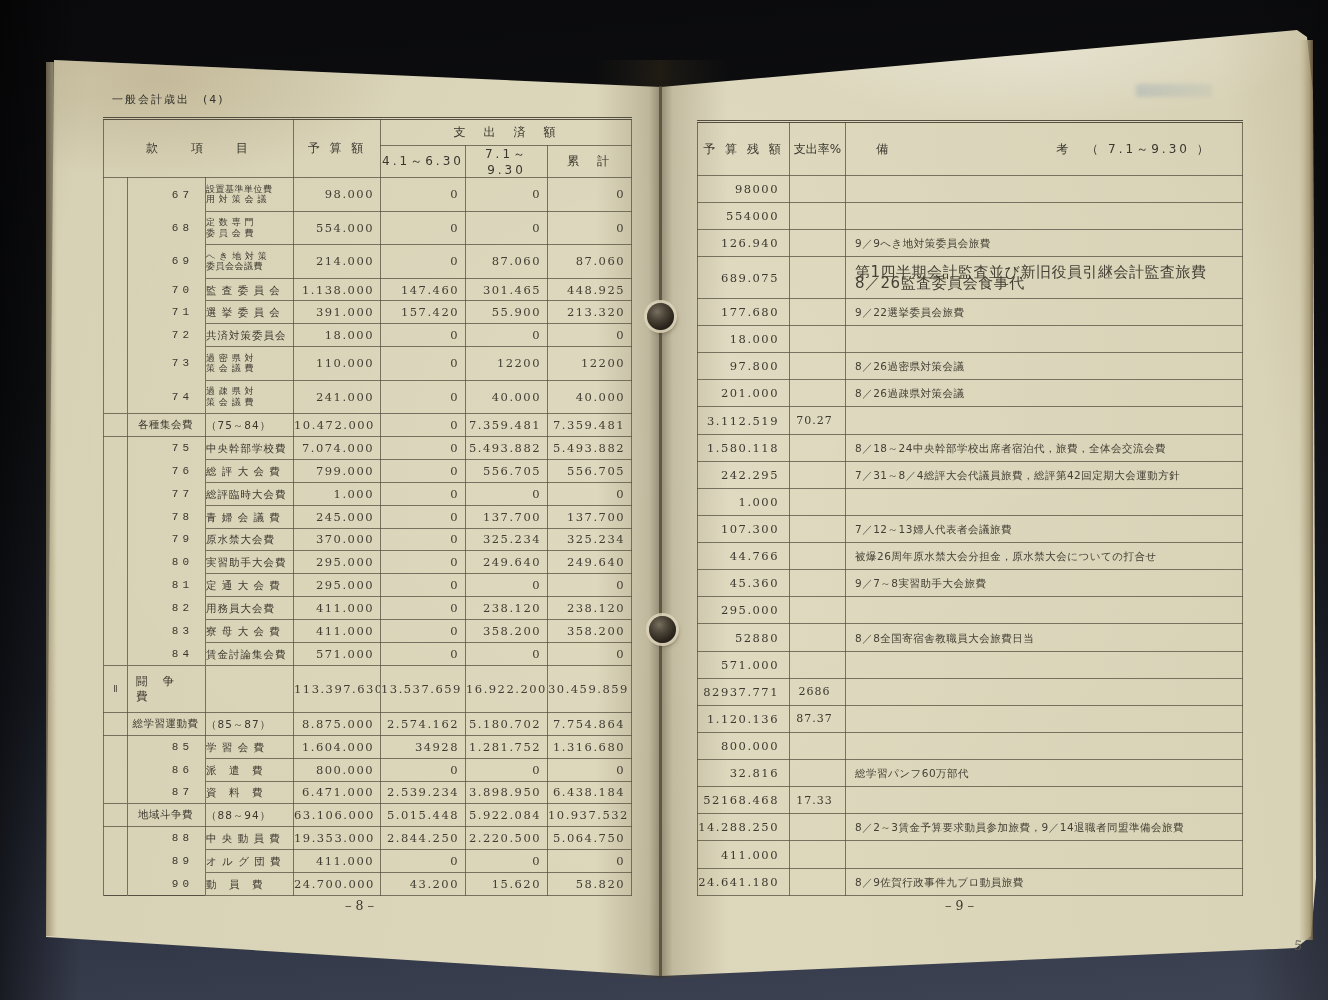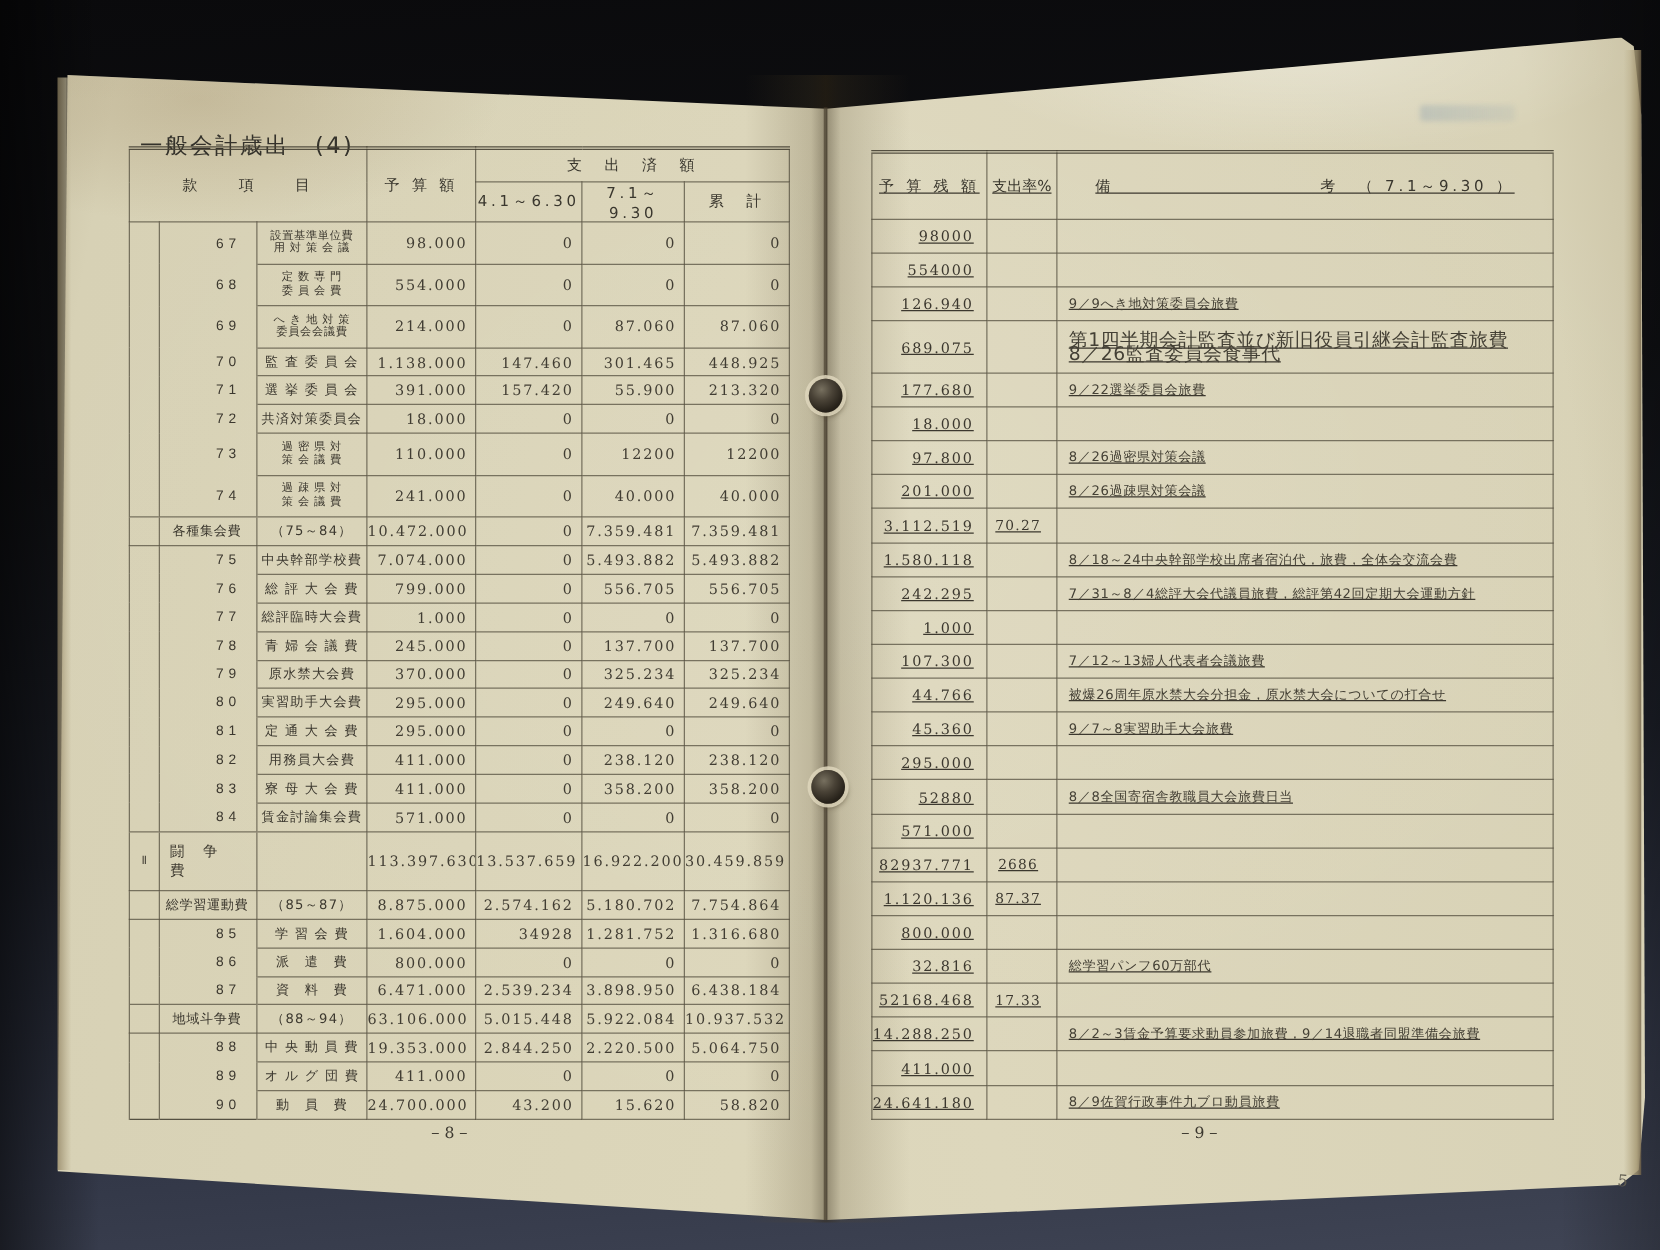--- a/index.html
+++ b/index.html
@@ -39,34 +39,34 @@
   
   .gutter{position:absolute;left:596px;top:60px;width:132px;height:918px;
     background:linear-gradient(90deg,rgba(70,58,32,0) 0%,rgba(84,70,40,.22) 40%,rgba(56,45,24,.45) 49%,rgba(84,70,40,.20) 58%,rgba(70,58,32,0) 100%);}
   .fold-line{position:absolute;left:659px;top:86px;width:3px;height:890px;background:#4d4434;opacity:.75;}
   .hole{position:absolute;width:27px;height:27px;border-radius:50%;
     background:radial-gradient(circle at 38% 32%,#77705f 0%,#4a4337 35%,#27221a 70%,#17130d 100%);
     box-shadow:0 0 0 3px rgba(222,214,188,.85),2px 3px 4px rgba(60,50,25,.5);}
   .hole-top{left:647px;top:303px;}
   .hole-bottom{left:649px;top:616px;}
   
-  .doc-title{position:absolute;left:112px;top:92px;font-size:18px;color:#34322b;letter-spacing:2px;margin-top:12px;}
+  .doc-title{position:absolute;left:112px;top:92px;font-size:11px;color:#34322b;letter-spacing:2px;}
   .tbl{position:absolute;border-collapse:collapse;table-layout:fixed;color:#3c382f;}
   .tbl-left{left:103px;top:117px;width:528px;height:779px;}
-  .tbl-right{left:697px;top:120px;width:545px;height:776px;text-decoration:underline;}
+  .tbl-right{left:697px;top:120px;width:545px;height:776px;}
   .tbl,.tbl th,.tbl td{border:1px solid rgba(85,80,64,.75);}
   .tbl{border:1.5px solid rgba(70,65,52,.9);border-top:3px double rgba(70,65,52,.9);}
   .tbl th{font-weight:normal;font-size:12px;letter-spacing:3px;color:#3a372e;padding:0;}
   .tbl thead tr{height:27px;}
   .tbl-right thead tr{height:54px;}
   .tbl td{padding:0;overflow:hidden;}
   .c-sec{font-size:9px;text-align:center;color:#4a463c;}
   .c-no{font-size:11px;text-align:right;padding-right:12px !important;letter-spacing:4px;
-        font-family:Liberation Sans, sans-serif;}
-  .c-name{font-size:10.5px;text-align:center;white-space:pre-line;line-height:12px;letter-spacing:1px;}
+        font-family:Liberation Mono, monospace;}
+  .c-name{font-size:10.5px;text-align:left;white-space:pre-line;line-height:12px;letter-spacing:1px;}
   .c-num{font-size:11.5px;text-align:right;padding-right:6px !important;letter-spacing:1.5px;
          font-family:"DejaVu Serif","Liberation Serif",serif;color:#413d33;}
   tr.twoline .c-name{font-size:9px;line-height:10.5px;letter-spacing:.5px;}
   tr.group .c-no{letter-spacing:.5px;font-size:10.5px;text-align:center;padding-right:2px !important;
                  font-family:Liberation Sans, sans-serif;}
   tr.section .c-no{letter-spacing:6px;font-size:11.5px;text-align:left;padding-left:8px;
                  font-family:Liberation Serif, serif;}
   
   .tbl-left tbody tr.plain .c-sec,.tbl-left tbody tr.plain .c-no,
   .tbl-left tbody tr.twoline .c-sec,.tbl-left tbody tr.twoline .c-no{border-top:none;border-bottom:none;}

